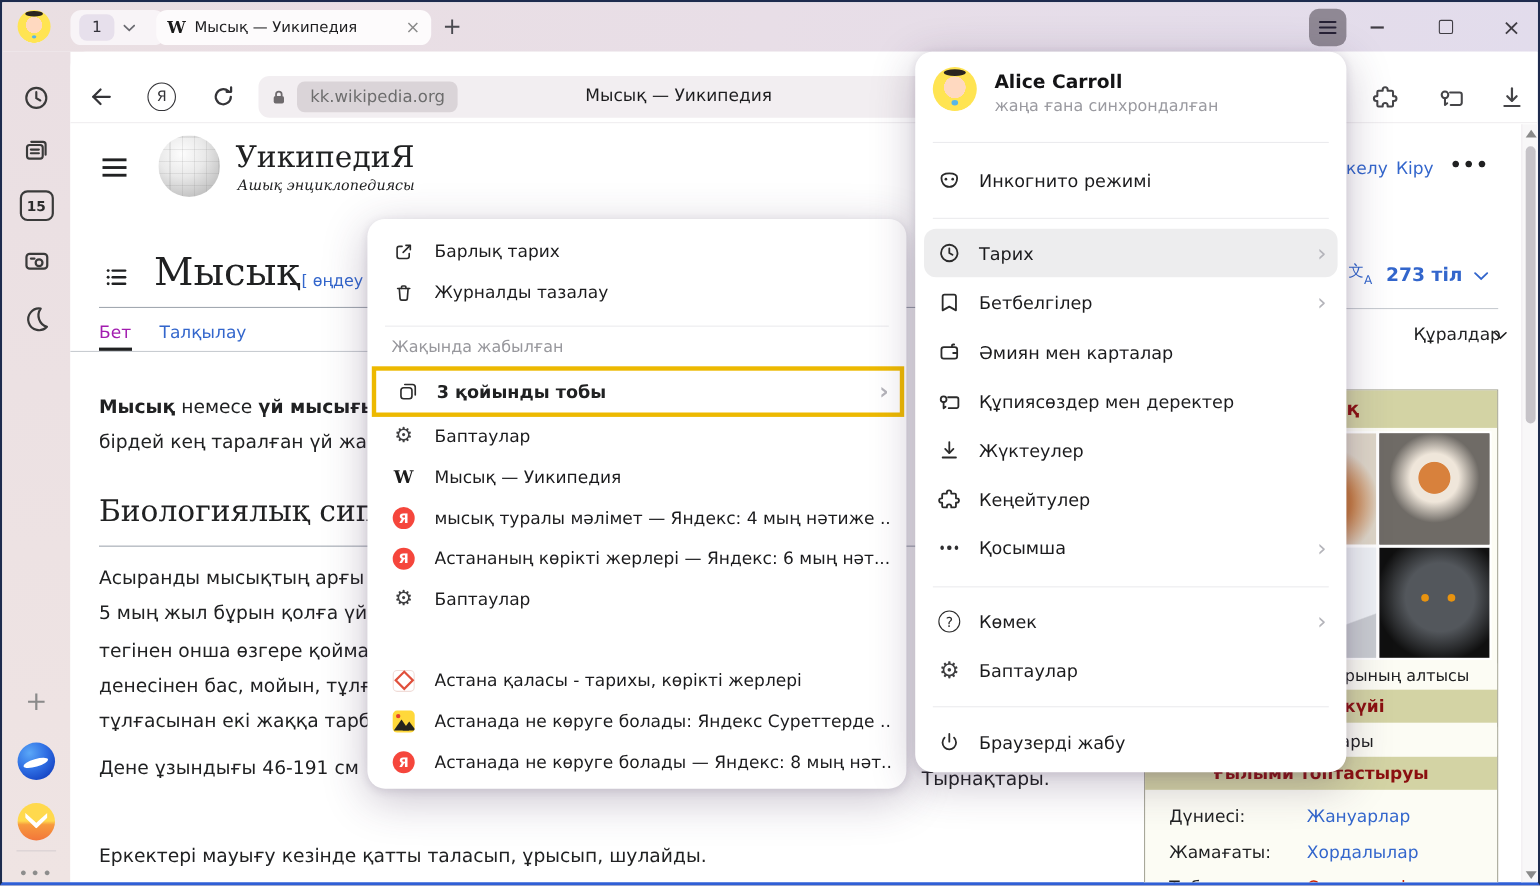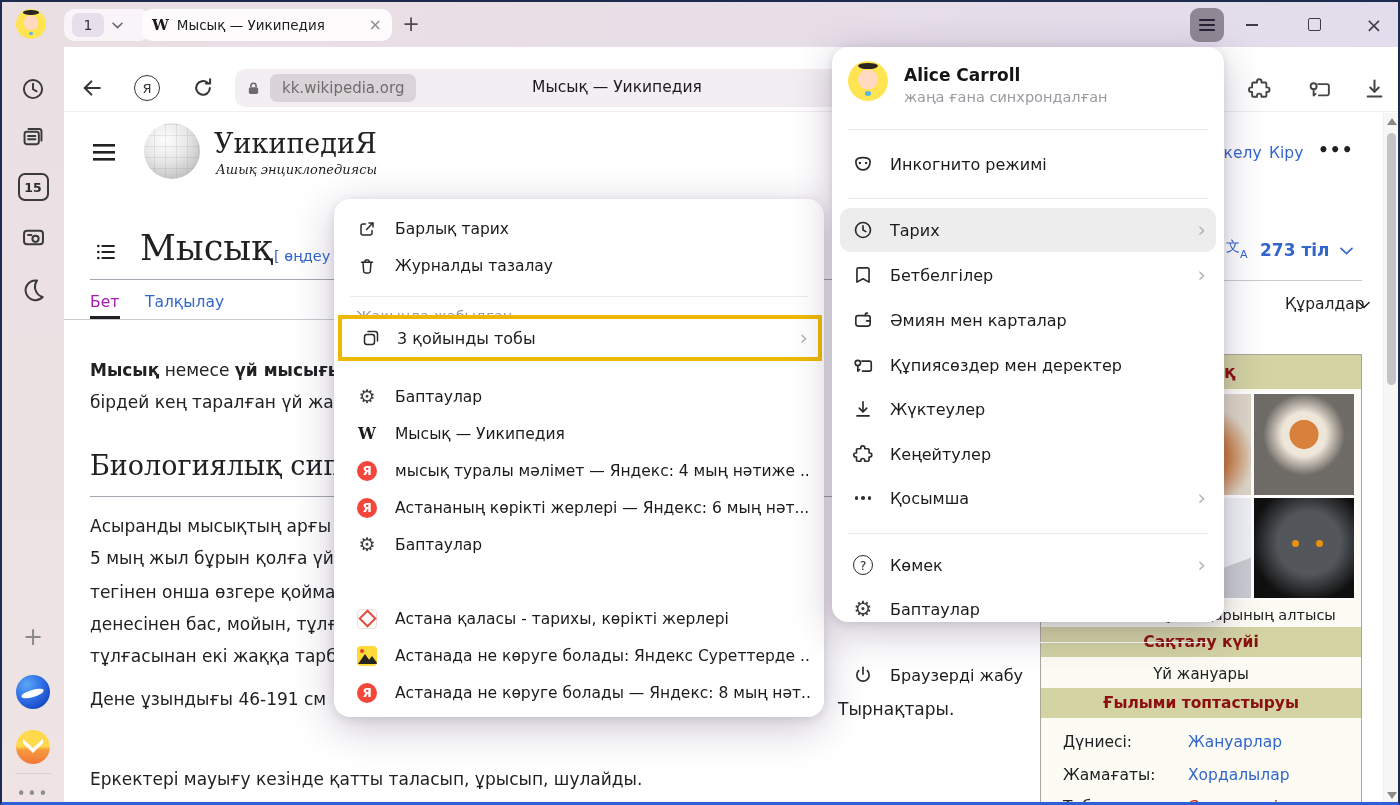--- a/index.html
+++ b/index.html
@@ -382,21 +382,21 @@
             <path d="M8 6.3V5a1 1 0 0 1 1-1h2a1 1 0 0 1 1 1v1.3"></path>
             <path d="M6 6.3l.7 9.2a1.5 1.5 0 0 0 1.5 1.4h3.6a1.5 1.5 0 0 0 1.5-1.4l.7-9.2"></path>
           </svg>
       </span>
       <span class="lbl">Журналды тазалау</span>
     </div>
 
     <div class="mdiv" style="top:97px;"></div>
     <div class="sec-h" style="top:109px;">Жақында жабылған</div>
 
-    <div class="goldrow" style="top:116px;">
+    <div class="goldrow" style="top:134px;font-weight:bold;">
       <span class="icbox">
         <svg width="20" height="20" viewBox="0 0 20 20" fill="none" stroke="#2b2b2b" stroke-width="1.5" stroke-linecap="round" stroke-linejoin="round">
             <rect x="3.5" y="6.5" width="10" height="10" rx="2.5"></rect>
             <path d="M7 3.5h7a2.5 2.5 0 0 1 2.5 2.5v7"></path>
           </svg>
       </span>
       <span class="lbl">3 қойынды тобы</span>
       <span class="chev">›</span>
     </div>
 
@@ -443,21 +443,21 @@
       <span class="lbl">Астанада не көруге болады: Яндекс Суреттерде ...</span>
     </div>
     <div class="srow" style="top:475px;">
       <span class="icbox">
           <span class="ya">Я</span>
         </span>
       <span class="lbl">Астанада не көруге болады — Яндекс: 8 мың нәт...</span>
     </div>
   </div>
 
-  <div class="menu" style="left:830px;top:45px;width:392px;height:575px;">
+  <div class="menu" style="left:830px;top:45px;width:392px;height:655px;">
 
     <div class="abs avatar alice" style="left:16px;top:14px;width:40px;height:40px;"></div>
     <div class="abs profname" style="left:72px;top:18px;">Alice Carroll</div>
     <div class="abs profstat" style="left:72px;top:42px;">жаңа ғана синхрондалған</div>
 
     <div class="mdiv" style="top:82px;"></div>
 
     <div class="mrow" style="top:95px;">
       <span class="icbox">
         <svg width="22" height="22" viewBox="0 0 20 20" fill="none" stroke="#2b2b2b" stroke-width="1.5" stroke-linejoin="round">

